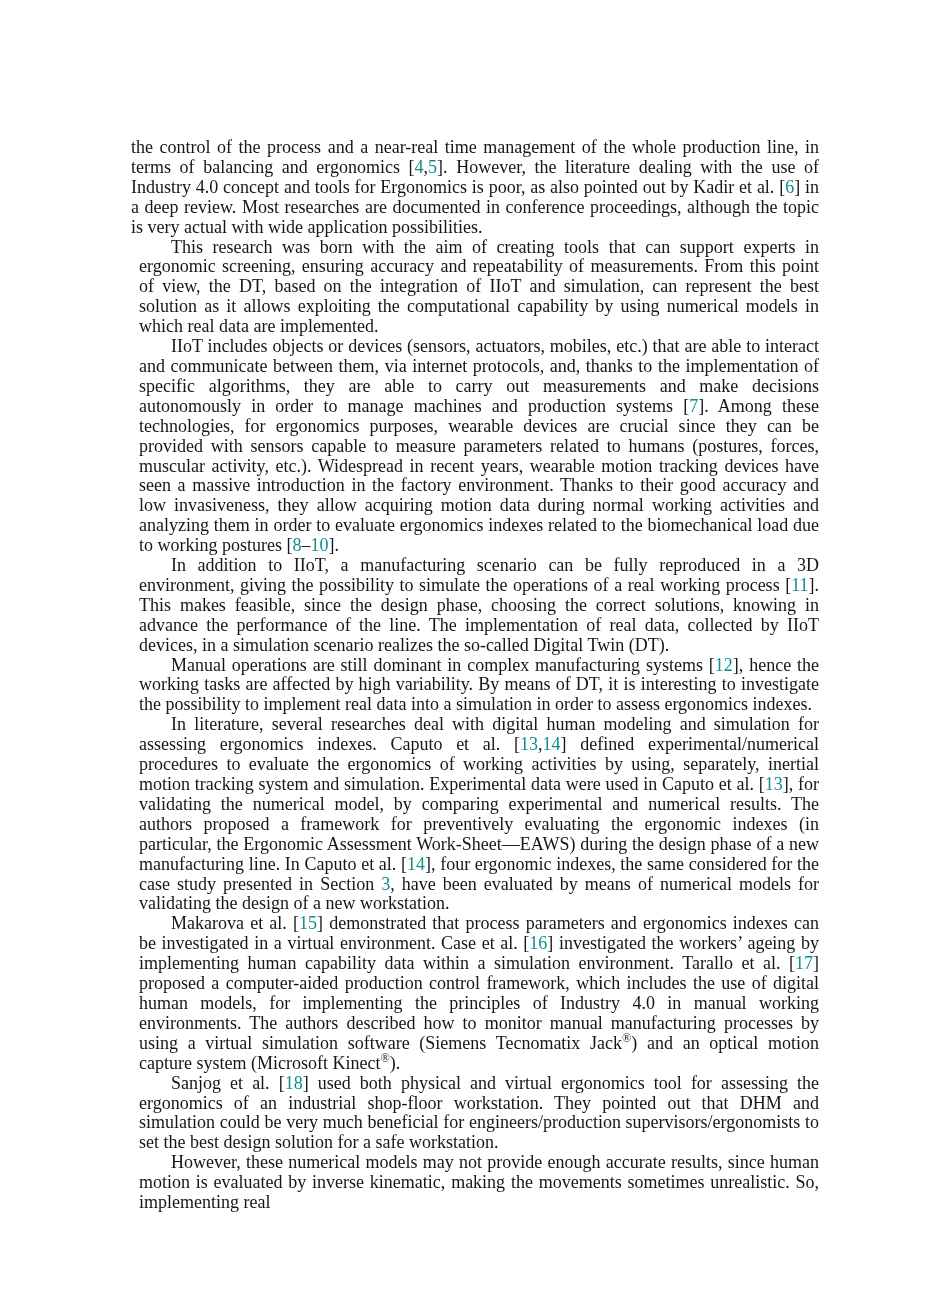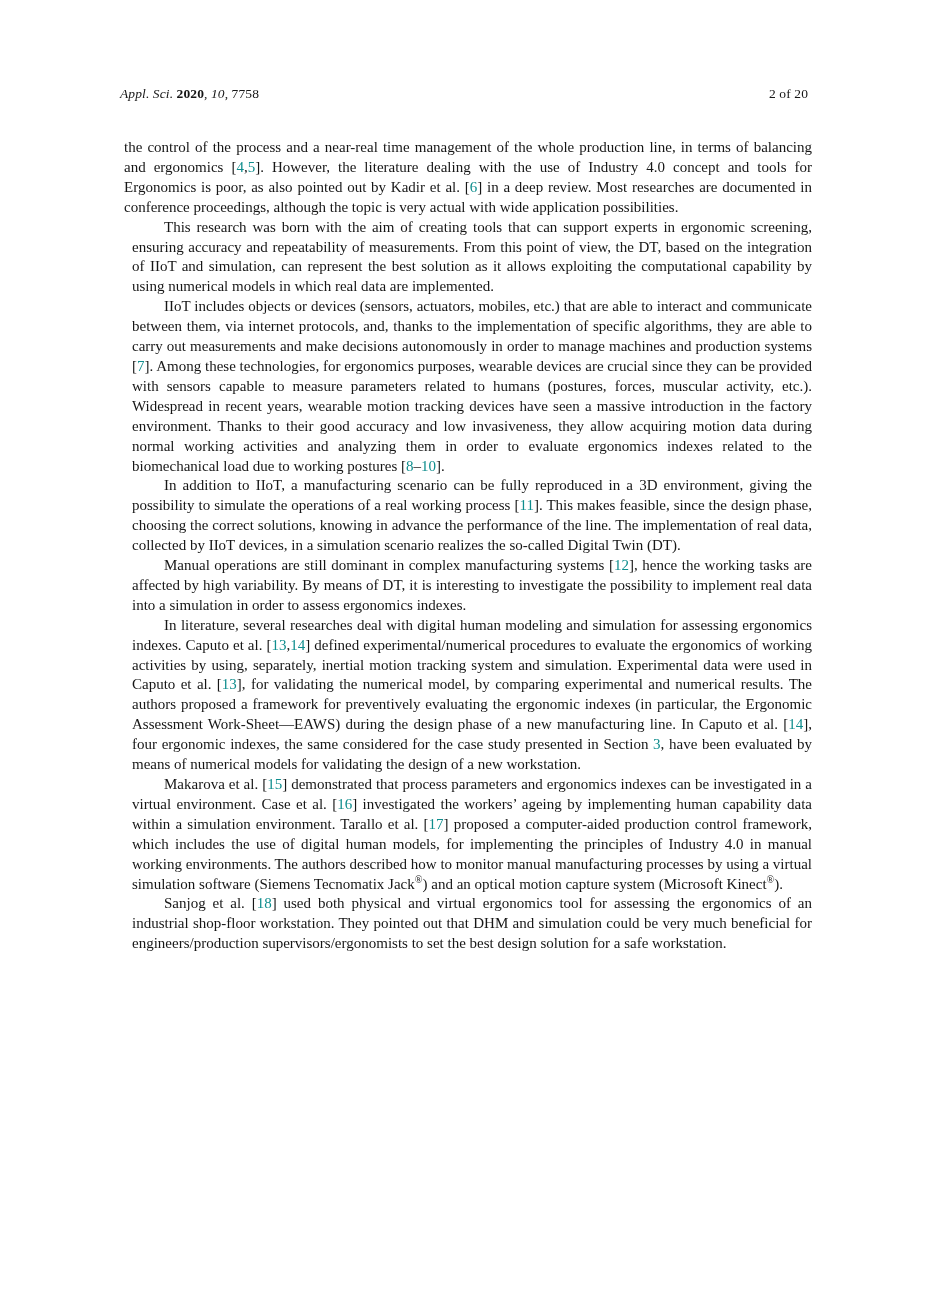--- a/index.html
+++ b/index.html
@@ -23,23 +23,23 @@
     width: 688px;
     display: flex;
     justify-content: space-between;
     align-items: baseline;
     font-size: 13.5px;
     letter-spacing: 0.1px;
   }
   .article-body {
     position: absolute;
     top: 138px;
-    left: 124px;
+    left: 131px;
     width: 688px;
-    font-size: 15px;
+    font-size: 18px;
     line-height: 19.9px;
     text-align: justify;
   }
   .para {
     margin: 0;
     padding: 0;
   }
   .para.indent {
     text-indent: 32px;
     margin-left: 8px;
@@ -54,27 +54,24 @@
   .run-sup {
     vertical-align: super;
     font-size: 68%;
     line-height: 0;
   }
 </style>
 </head>
 <body>
 
 <div class="page">
-  <header class="page-header">
-    <div class="header-left"><span class="run run-italic">Appl. Sci. </span><span class="run run-bold">2020</span><span class="run run-plain">, </span><span class="run run-italic">10</span><span class="run run-plain">, 7758</span></div>
-    <div class="header-right">2 of 20</div>
-  </header>
   <main class="article-body">
       <p class="para"><span class="run run-plain">the control of the process and a near-real time management of the whole production line, in terms of balancing and ergonomics [</span><span class="run run-cite">4</span><span class="run run-plain">,</span><span class="run run-cite">5</span><span class="run run-plain">].  However, the literature dealing with the use of Industry 4.0 concept and tools for Ergonomics is poor, as also pointed out by Kadir et al. [</span><span class="run run-cite">6</span><span class="run run-plain">] in a deep review. Most researches are documented in conference proceedings, although the topic is very actual with wide application possibilities.</span></p>
       <p class="para indent"><span class="run run-plain">This research was born with the aim of creating tools that can support experts in ergonomic screening, ensuring accuracy and repeatability of measurements.  From this point of view, the DT, based on the integration of IIoT and simulation, can represent the best solution as it allows exploiting the computational capability by using numerical models in which real data are implemented.</span></p>
       <p class="para indent"><span class="run run-plain">IIoT includes objects or devices (sensors, actuators, mobiles, etc.)  that are able to interact and communicate between them, via internet protocols, and, thanks to the implementation of specific algorithms, they are able to carry out measurements and make decisions autonomously in order to manage machines and production systems [</span><span class="run run-cite">7</span><span class="run run-plain">]. Among these technologies, for ergonomics purposes, wearable devices are crucial since they can be provided with sensors capable to measure parameters related to humans (postures, forces, muscular activity, etc.).  Widespread in recent years, wearable motion tracking devices have seen a massive introduction in the factory environment.  Thanks to their good accuracy and low invasiveness, they allow acquiring motion data during normal working activities and analyzing them in order to evaluate ergonomics indexes related to the biomechanical load due to working postures [</span><span class="run run-cite">8</span><span class="run run-plain">–</span><span class="run run-cite">10</span><span class="run run-plain">].</span></p>
       <p class="para indent"><span class="run run-plain">In addition to IIoT, a manufacturing scenario can be fully reproduced in a 3D environment, giving the possibility to simulate the operations of a real working process [</span><span class="run run-cite">11</span><span class="run run-plain">]. This makes feasible, since the design phase, choosing the correct solutions, knowing in advance the performance of the line. The implementation of real data, collected by IIoT devices, in a simulation scenario realizes the so-called Digital Twin (DT).</span></p>
       <p class="para indent"><span class="run run-plain">Manual operations are still dominant in complex manufacturing systems [</span><span class="run run-cite">12</span><span class="run run-plain">], hence the working tasks are affected by high variability. By means of DT, it is interesting to investigate the possibility to implement real data into a simulation in order to assess ergonomics indexes.</span></p>
       <p class="para indent"><span class="run run-plain">In literature, several researches deal with digital human modeling and simulation for assessing ergonomics indexes. Caputo et al. [</span><span class="run run-cite">13</span><span class="run run-plain">,</span><span class="run run-cite">14</span><span class="run run-plain">] defined experimental/numerical procedures to evaluate the ergonomics of working activities by using, separately, inertial motion tracking system and simulation. Experimental data were used in Caputo et al. [</span><span class="run run-cite">13</span><span class="run run-plain">], for validating the numerical model, by comparing experimental and numerical results. The authors proposed a framework for preventively evaluating the ergonomic indexes (in particular, the Ergonomic Assessment Work-Sheet—EAWS) during the design phase of a new manufacturing line.  In Caputo et al. [</span><span class="run run-cite">14</span><span class="run run-plain">], four ergonomic indexes, the same considered for the case study presented in Section </span><span class="run run-cite">3</span><span class="run run-plain">, have been evaluated by means of numerical models for validating the design of a new workstation.</span></p>
       <p class="para indent"><span class="run run-plain">Makarova et al. [</span><span class="run run-cite">15</span><span class="run run-plain">] demonstrated that process parameters and ergonomics indexes can be investigated in a virtual environment. Case et al. [</span><span class="run run-cite">16</span><span class="run run-plain">] investigated the workers’ ageing by implementing human capability data within a simulation environment. Tarallo et al. [</span><span class="run run-cite">17</span><span class="run run-plain">] proposed a computer-aided production control framework, which includes the use of digital human models, for implementing the principles of Industry 4.0 in manual working environments.  The authors described how to monitor manual manufacturing processes by using a virtual simulation software (Siemens Tecnomatix Jack</span><span class="run run-sup">®</span><span class="run run-plain">) and an optical motion capture system (Microsoft Kinect</span><span class="run run-sup">®</span><span class="run run-plain">).</span></p>
       <p class="para indent"><span class="run run-plain">Sanjog et al. [</span><span class="run run-cite">18</span><span class="run run-plain">] used both physical and virtual ergonomics tool for assessing the ergonomics of an industrial shop-floor workstation. They pointed out that DHM and simulation could be very much beneficial for engineers/production supervisors/ergonomists to set the best design solution for a safe workstation.</span></p>
+      <p class="para indent"><span class="run run-plain">However, these numerical models may not provide enough accurate results, since human motion is evaluated by inverse kinematic, making the movements sometimes unrealistic. So, implementing real</span></p>
     </main>
 </div>
 
 </body></html>

